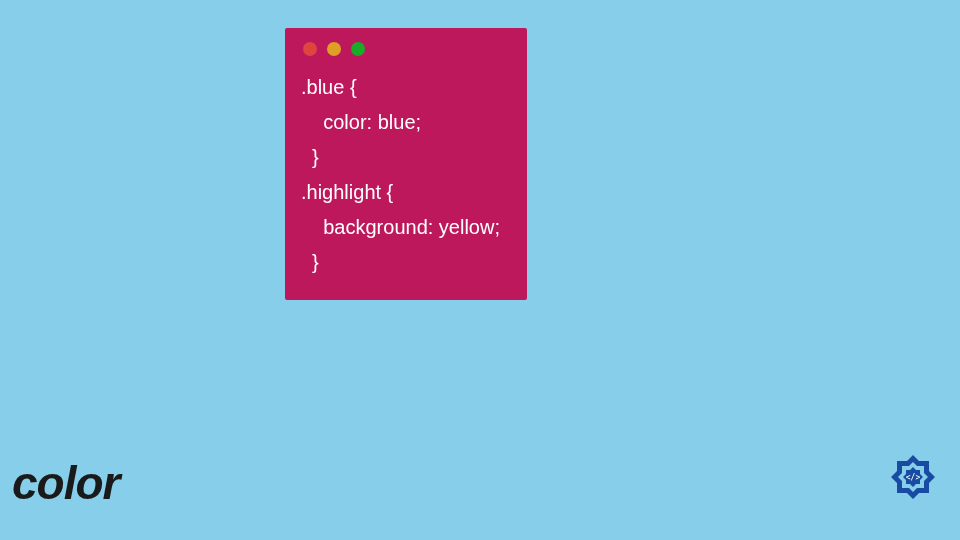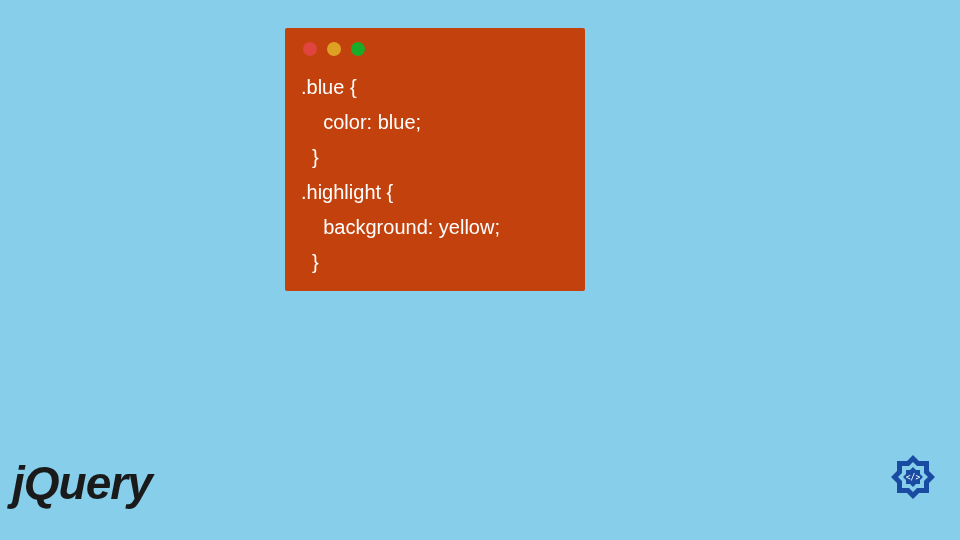--- a/index.html
+++ b/index.html
@@ -12,24 +12,24 @@
       height: 540px;
       background: #87CEEB;
       position: relative;
       font-family: -apple-system, BlinkMacSystemFont, "Segoe UI", sans-serif;
       overflow: hidden;
     }
     .code-window {
       position: absolute;
       top: 28px;
       left: 285px;
-      width: 300px;
-      background: #c2410c;
+      width: 242px;
+      background: #be185d;
       border-radius: 2px;
-      padding: 14px 16px 11px 16px;
+      padding: 14px 16px 20px 16px;
     }
     .window-controls {
       display: flex;
       gap: 10px;
       margin-bottom: 14px;
       padding-left: 2px;
     }
     .dot {
       width: 14px;
       height: 14px;
@@ -91,21 +91,21 @@
   </div>
   <div class="code-content"><span>.blue {</span>
 <span>    color: blue;</span>
 <span>  }</span>
 <span>.highlight {</span>
 <span>    background: yellow;</span>
 <span>  }</span></div>
 </div>
 
 <div class="jquery-logo">
-  <span>jQuery</span>
+  <span>color</span>
 </div>
 
 <div class="delftstack">
   <svg class="delftstack-icon" viewBox="0 0 50 50">
     <g transform="translate(25,25)">
       <polygon points="0,-22 6,-16 16,-16 16,-6 22,0 16,6 16,16 6,16 0,22 -6,16 -16,16 -16,6 -22,0 -16,-6 -16,-16 -6,-16" fill="#1a4ba3"></polygon>
       <polygon points="0,-15 4,-11 11,-11 11,-4 15,0 11,4 11,11 4,11 0,15 -4,11 -11,11 -11,4 -15,0 -11,-4 -11,-11 -4,-11" fill="#87CEEB"></polygon>
       <polygon points="0,-10 3,-7 7,-7 7,-3 10,0 7,3 7,7 3,7 0,10 -3,7 -7,7 -7,3 -10,0 -7,-3 -7,-7 -3,-7" fill="#1a4ba3"></polygon>
       <text x="0" y="3" text-anchor="middle" font-size="8" fill="#ffffff" font-family="monospace">&lt;/&gt;</text>
     </g>

